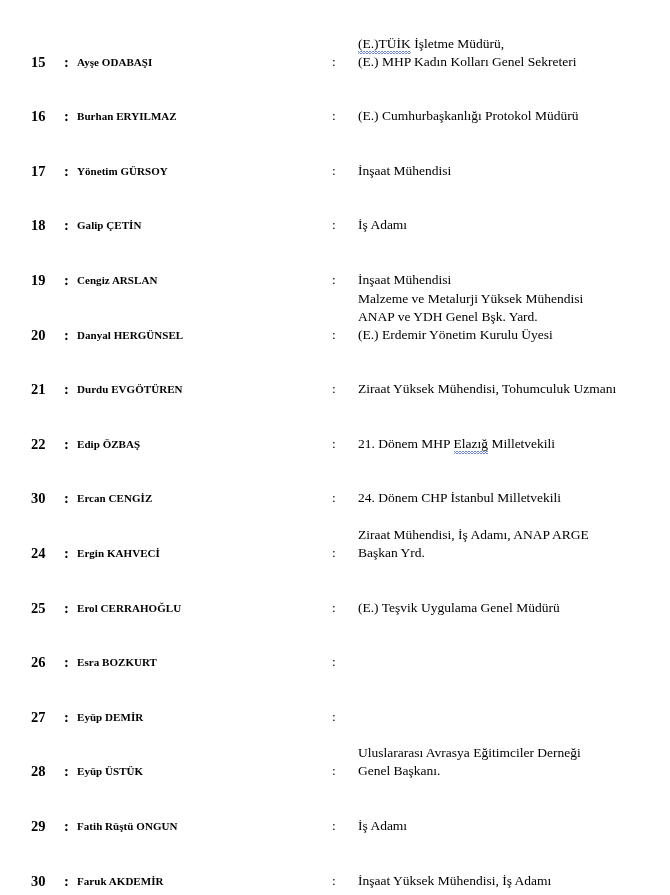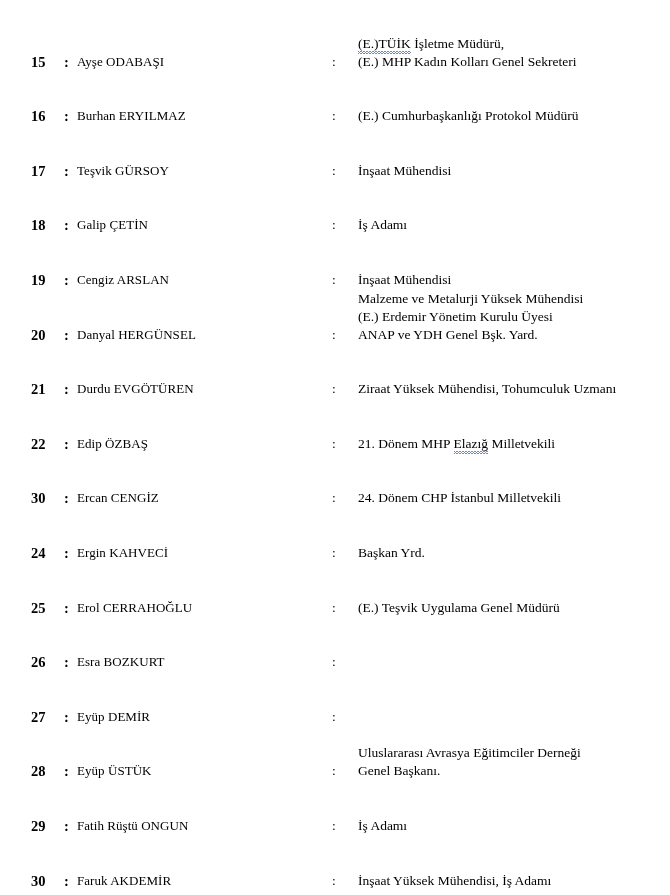--- a/index.html
+++ b/index.html
@@ -45,22 +45,22 @@
   }
   .col-sep-1 {
     width: 13px;
     font-weight: bold;
     font-size: 14.5px;
     line-height: 18px;
     text-align: left;
   }
   .col-name {
     width: 255px;
-    font-weight: normal;
-    font-size: 13px;
+    font-weight: bold;
+    font-size: 11px;
     line-height: 18px;
     white-space: nowrap;
     letter-spacing: 0.05px;
   }
   .col-sep-2 {
     width: 10px;
     font-size: 13.5px;
     line-height: 18px;
     text-align: left;
   }
@@ -115,21 +115,21 @@
         <div class="col-sep-1">:</div>
         <div class="col-name">Burhan ERYILMAZ</div>
         <div class="col-sep-2">:</div>
         <div class="col-desc">
           <span class="desc-line">(E.) Cumhurbaşkanlığı Protokol Müdürü</span>
         </div>
       </div>
       <div class="entry">
         <div class="col-index">17</div>
         <div class="col-sep-1">:</div>
-        <div class="col-name">Teşvik GÜRSOY</div>
+        <div class="col-name">Yönetim GÜRSOY</div>
         <div class="col-sep-2">:</div>
         <div class="col-desc">
           <span class="desc-line">İnşaat Mühendisi</span>
         </div>
       </div>
       <div class="entry">
         <div class="col-index">18</div>
         <div class="col-sep-1">:</div>
         <div class="col-name">Galip ÇETİN</div>
         <div class="col-sep-2">:</div>
@@ -146,22 +146,22 @@
           <span class="desc-line">İnşaat Mühendisi</span>
         </div>
       </div>
       <div class="entry">
         <div class="col-index">20</div>
         <div class="col-sep-1">:</div>
         <div class="col-name">Danyal HERGÜNSEL</div>
         <div class="col-sep-2">:</div>
         <div class="col-desc">
           <span class="desc-line">Malzeme ve Metalurji Yüksek Mühendisi</span>
+          <span class="desc-line">ANAP ve YDH Genel Bşk. Yard.</span>
           <span class="desc-line">(E.) Erdemir Yönetim Kurulu Üyesi</span>
-          <span class="desc-line">ANAP ve YDH Genel Bşk. Yard.</span>
         </div>
       </div>
       <div class="entry">
         <div class="col-index">21</div>
         <div class="col-sep-1">:</div>
         <div class="col-name">Durdu EVGÖTÜREN</div>
         <div class="col-sep-2">:</div>
         <div class="col-desc">
           <span class="desc-line">Ziraat Yüksek Mühendisi, Tohumculuk Uzmanı</span>
         </div>
@@ -183,20 +183,21 @@
         <div class="col-desc">
           <span class="desc-line">24. Dönem CHP İstanbul Milletvekili</span>
         </div>
       </div>
       <div class="entry">
         <div class="col-index">24</div>
         <div class="col-sep-1">:</div>
         <div class="col-name">Ergin KAHVECİ</div>
         <div class="col-sep-2">:</div>
         <div class="col-desc">
+          <span class="desc-line">Ziraat Mühendisi, İş Adamı, ANAP ARGE</span>
           <span class="desc-line">Başkan Yrd.</span>
         </div>
       </div>
       <div class="entry">
         <div class="col-index">25</div>
         <div class="col-sep-1">:</div>
         <div class="col-name">Erol CERRAHOĞLU</div>
         <div class="col-sep-2">:</div>
         <div class="col-desc">
           <span class="desc-line">(E.) Teşvik Uygulama Genel Müdürü</span>

